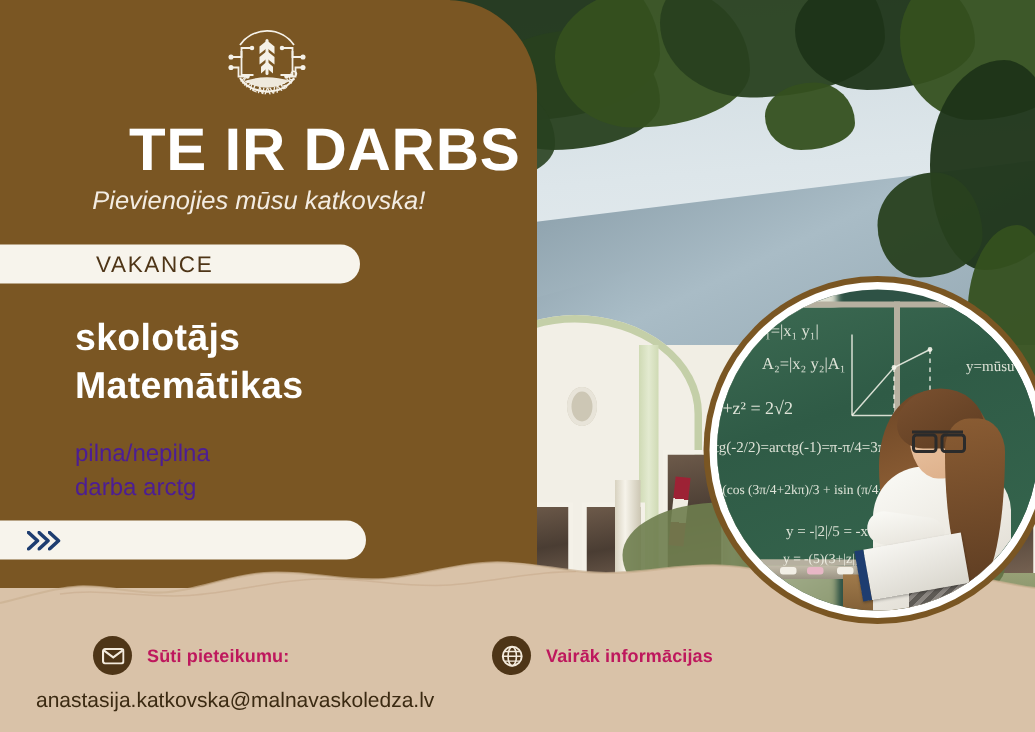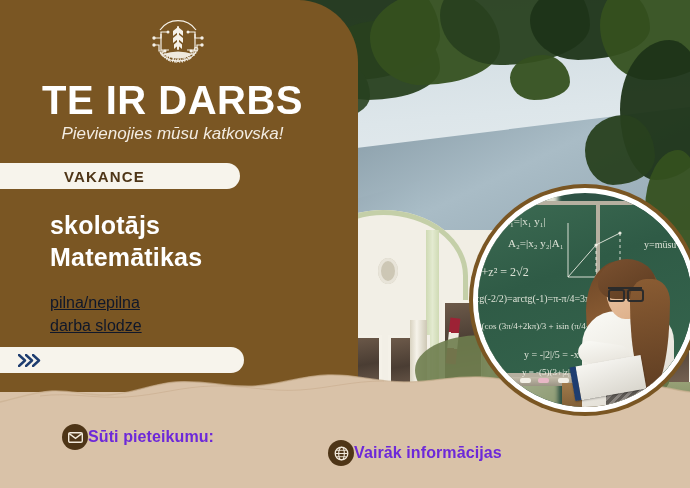--- a/index.html
+++ b/index.html
@@ -126,20 +126,21 @@
   .title-main {
     position: absolute;
     left: 0; top: 80px;
     width: 345px;
     text-align: center;
     color: #ffffff;
     font-size: 40px;
     font-weight: 700;
     letter-spacing: 0.5px;
     line-height: 1;
+    padding-left: 44px;
   }
   .title-sub {
     position: absolute;
     left: 0; top: 124px;
     width: 345px;
     text-align: center;
     color: #f3ece2;
     font-size: 17px;
     font-style: italic;
     font-weight: 400;
@@ -154,21 +155,21 @@
     border-radius: 16px;
     display: flex;
     align-items: center;
     padding-left: 18px;
   }
   .pill-vakance { top: 163px; width: 240px; }
   .pill-piesakies { top: 347px; width: 244px; }
   .pill-label {
     color: #4E3517;
     font-size: 15px;
-    font-weight: 700;
+    font-weight: 400;
     letter-spacing: 1.1px;
     margin-left: 64px;
   }
   .pill-piesakies .pill-label { margin-left: 64px; }
   .chev-group {
     display: flex;
     align-items: center;
     margin-left: 22px;
   }
   .chev { margin-left: -4px; }
@@ -181,25 +182,24 @@
     color: #ffffff;
     font-size: 25px;
     font-weight: 700;
     line-height: 1.28;
     letter-spacing: 0.2px;
   }
   .job-load {
     position: absolute;
     left: 50px; top: 292px;
     width: 270px;
-    color: #0f172a;
+    color: #4c1d95;
     font-size: 16px;
     font-weight: 400;
     line-height: 1.42;
-    text-decoration: underline;
   }
 
   
   .circle-photo {
     position: absolute;
     left: 473px; top: 188px;
     width: 214px; height: 214px;
     border-radius: 50%;
     border: 5px solid #FFFFFF;
     box-shadow: 0 0 0 4px #7A5623;
@@ -306,31 +306,32 @@
     background: #D9C2A8;
   }
 
   
   .contact {
     position: absolute;
     display: flex;
     align-items: center;
   }
   .c-mail { left: 62px; top: 424px; }
-  .c-web  { left: 328px; top: 440px; }
+  .c-web  { left: 328px; top: 424px; }
   .c-icon {
     width: 26px; height: 26px;
     border-radius: 50%;
     background: #4E3517;
     display: flex; align-items: center; justify-content: center;
     flex: 0 0 auto;
   }
   .c-label {
-    color: #6d28d9;
-    font-size: 16px;
+    margin-left: 10px;
+    color: #be185d;
+    font-size: 12px;
     font-weight: 700;
     letter-spacing: .1px;
   }
   .c-value {
     position: absolute;
     color: #3B2A12;
     font-size: 14px;
     font-weight: 400;
   }
   .v-mail { left: 24px; top: 458px; }
@@ -430,21 +431,21 @@
     <span class="pill-label">VAKANCE</span>
   </div>
 
   <div class="job-title">
     <div>skolotājs</div>
     <div>Matemātikas</div>
   </div>
 
   <div class="job-load">
     <div>pilna/nepilna</div>
-    <div>darba slodze</div>
+    <div>darba arctg</div>
   </div>
 
   <div class="pill pill-piesakies">
     <span class="chev-group">
       <svg class="chev" width="11" height="13" viewBox="0 0 11 13">
           <path d="M1 1 L7 6.5 L1 12" fill="none" stroke="#1E3D70" stroke-width="2.4" stroke-linecap="round" stroke-linejoin="round"></path>
         </svg>
       <svg class="chev" width="11" height="13" viewBox="0 0 11 13">
           <path d="M1 1 L7 6.5 L1 12" fill="none" stroke="#1E3D70" stroke-width="2.4" stroke-linecap="round" stroke-linejoin="round"></path>
         </svg>
@@ -523,20 +524,21 @@
 
   <div class="contact c-mail">
     <span class="c-icon">
       <svg width="15" height="11" viewBox="0 0 15 11">
         <rect x="0.7" y="0.7" width="13.6" height="9.6" rx="1.4" fill="none" stroke="#F3EADC" stroke-width="1.4"></rect>
         <path d="M1.2 1.6 L7.5 6.3 L13.8 1.6" fill="none" stroke="#F3EADC" stroke-width="1.4"></path>
       </svg>
     </span>
     <span class="c-label">Sūti pieteikumu:</span>
   </div>
+  <div class="c-value v-mail">anastasija.katkovska@malnavaskoledza.lv</div>
 
   <div class="contact c-web">
     <span class="c-icon">
       <svg width="15" height="15" viewBox="0 0 15 15">
         <circle cx="7.5" cy="7.5" r="6.3" fill="none" stroke="#F3EADC" stroke-width="1.3"></circle>
         <ellipse cx="7.5" cy="7.5" rx="2.8" ry="6.3" fill="none" stroke="#F3EADC" stroke-width="1.1"></ellipse>
         <path d="M1.3 7.5 H13.7" stroke="#F3EADC" stroke-width="1.1"></path>
         <path d="M2.4 4.3 H12.6" stroke="#F3EADC" stroke-width="0.9"></path>
         <path d="M2.4 10.7 H12.6" stroke="#F3EADC" stroke-width="0.9"></path>
       </svg>

